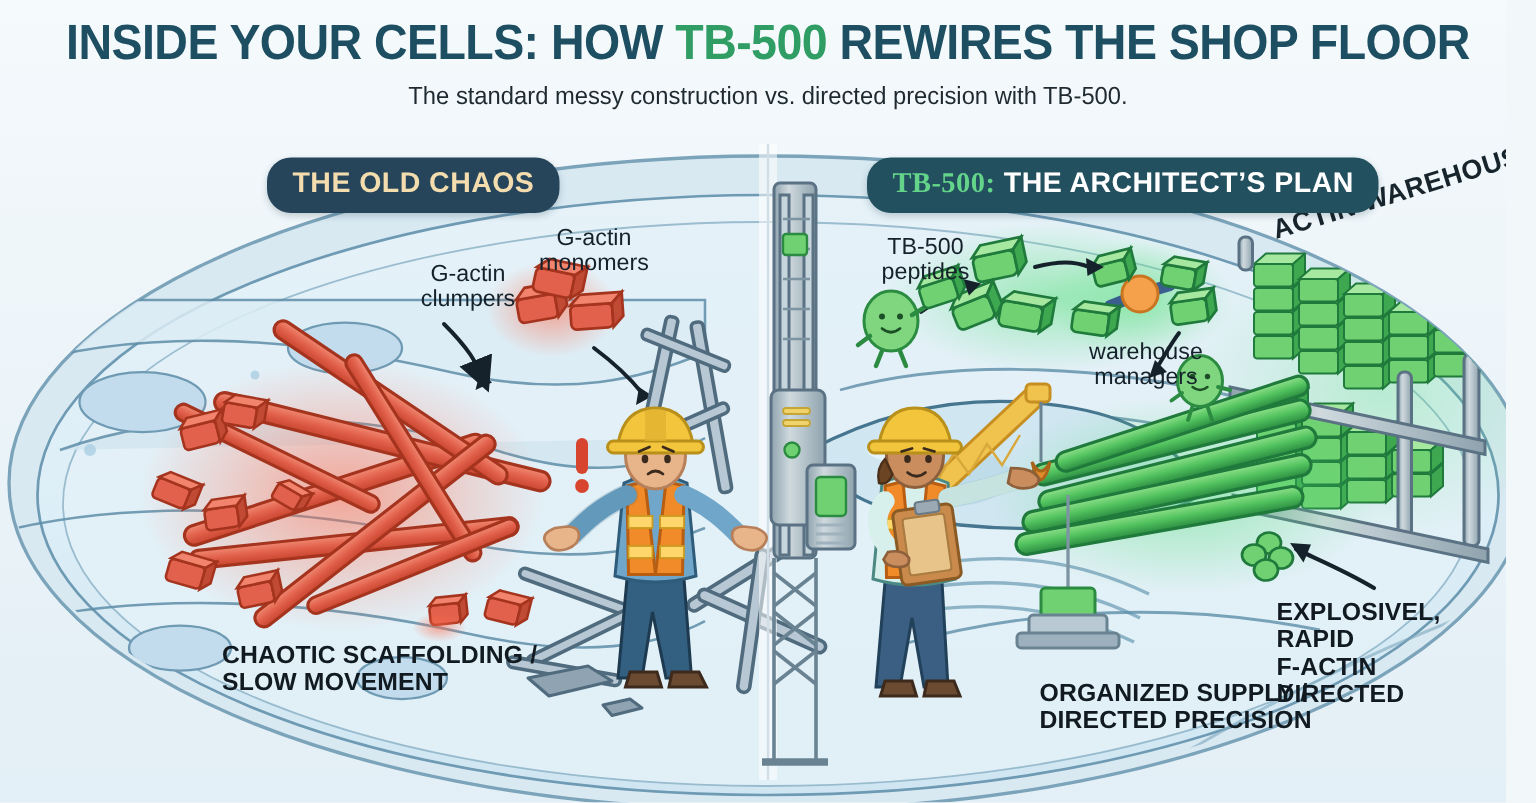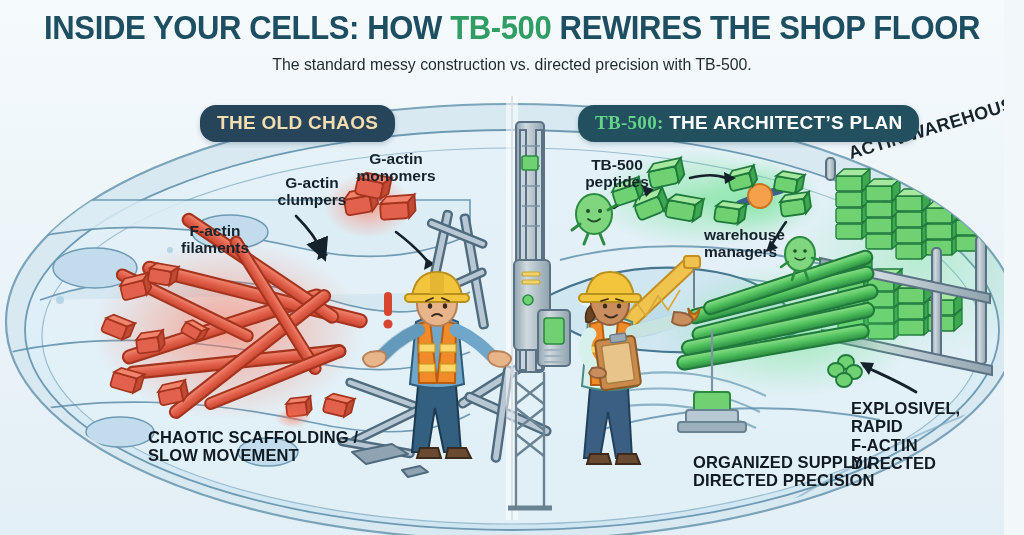--- a/index.html
+++ b/index.html
@@ -34,35 +34,35 @@
 
   
   .badge {
     position: absolute; z-index: 45;
     border-radius: 16px;
     padding: 7px 17px 8px 17px;
     font-size: 19px; font-weight: 700; letter-spacing: 0.3px;
     white-space: nowrap;
     box-shadow: 0 2px 5px rgba(20,50,70,.22);
   }
-  #badge-left  { left: 200px; top: 105px; background: #26455b; color: #f3dcae; }
+  #badge-left  { left: 178px; top: 105px; background: #26455b; color: #f3dcae; }
   #badge-right { left: 578px; top: 105px; background: #23505e; color: #ffffff; }
   #badge-right .g { color: #63d48a; font-family: Liberation Serif, serif; }
 
   
-  .lbl { position: absolute; z-index: 42; color: #15222b; line-height: 1.12; font-weight: bold; }
+  .lbl { position: absolute; z-index: 42; color: #15222b; line-height: 1.12; }
   .lbl.serif-ish { font-size: 15.5px; }
   .lbl.caps { font-weight: 700; font-size: 16.5px; letter-spacing: .1px; color: #101a20; }
 
   #lbl-gactin-mono   { left: 336px; top: 150px; width: 120px; text-align: center; }
   #lbl-gactin-clump  { left: 252px; top: 174px; width: 120px; text-align: center; }
   #lbl-factin-fil    { left: 160px; top: 222px; width: 110px; text-align: center; }
   #lbl-chaotic       { left: 148px; top: 428px; }
   #lbl-tb500-pep     { left: 562px; top: 156px; width: 110px; text-align: center; }
-  #lbl-warehouse-mgr { left: 704px; top: 226px; width: 120px; text-align: left; }
+  #lbl-warehouse-mgr { left: 704px; top: 226px; width: 120px; text-align: center; }
   #lbl-actin-wh      { left: 846px; top: 144px; transform: rotate(-17deg); transform-origin: left top;
                        font-weight: 700; font-size: 18px; letter-spacing: .4px; color: #17242c;
                        white-space: nowrap; }
   #lbl-organized     { left: 693px; top: 453px; }
   #lbl-explosive     { left: 851px; top: 399px; }
 </style>
 </head>
 <body>
 
 <div id="stage">
@@ -732,22 +732,20 @@
   </div>
 
   <div class="badge" id="badge-left">THE OLD CHAOS</div>
 
   <div class="badge" id="badge-right"><span class="g">TB-500:</span><span> THE ARCHITECT’S PLAN</span></div>
 
   <div class="lbl serif-ish" id="lbl-gactin-mono" style="white-space:pre-line">G-actin
 monomers</div>
   <div class="lbl serif-ish" id="lbl-gactin-clump" style="white-space:pre-line">G-actin
 clumpers</div>
-  <div class="lbl serif-ish" id="lbl-factin-fil" style="white-space:pre-line">F-actin
-filaments</div>
   <div class="lbl caps" id="lbl-chaotic" style="white-space:pre-line">CHAOTIC SCAFFOLDING /
 SLOW MOVEMENT</div>
 
   <div class="lbl serif-ish" id="lbl-tb500-pep" style="white-space:pre-line">TB-500
 peptides</div>
   <div class="lbl serif-ish" id="lbl-warehouse-mgr" style="white-space:pre-line">warehouse
 managers</div>
   <div class="lbl" id="lbl-actin-wh">ACTIN WAREHOUSE</div>
   <div class="lbl caps" id="lbl-organized" style="white-space:pre-line">ORGANIZED SUPPLY /
 DIRECTED PRECISION</div>

